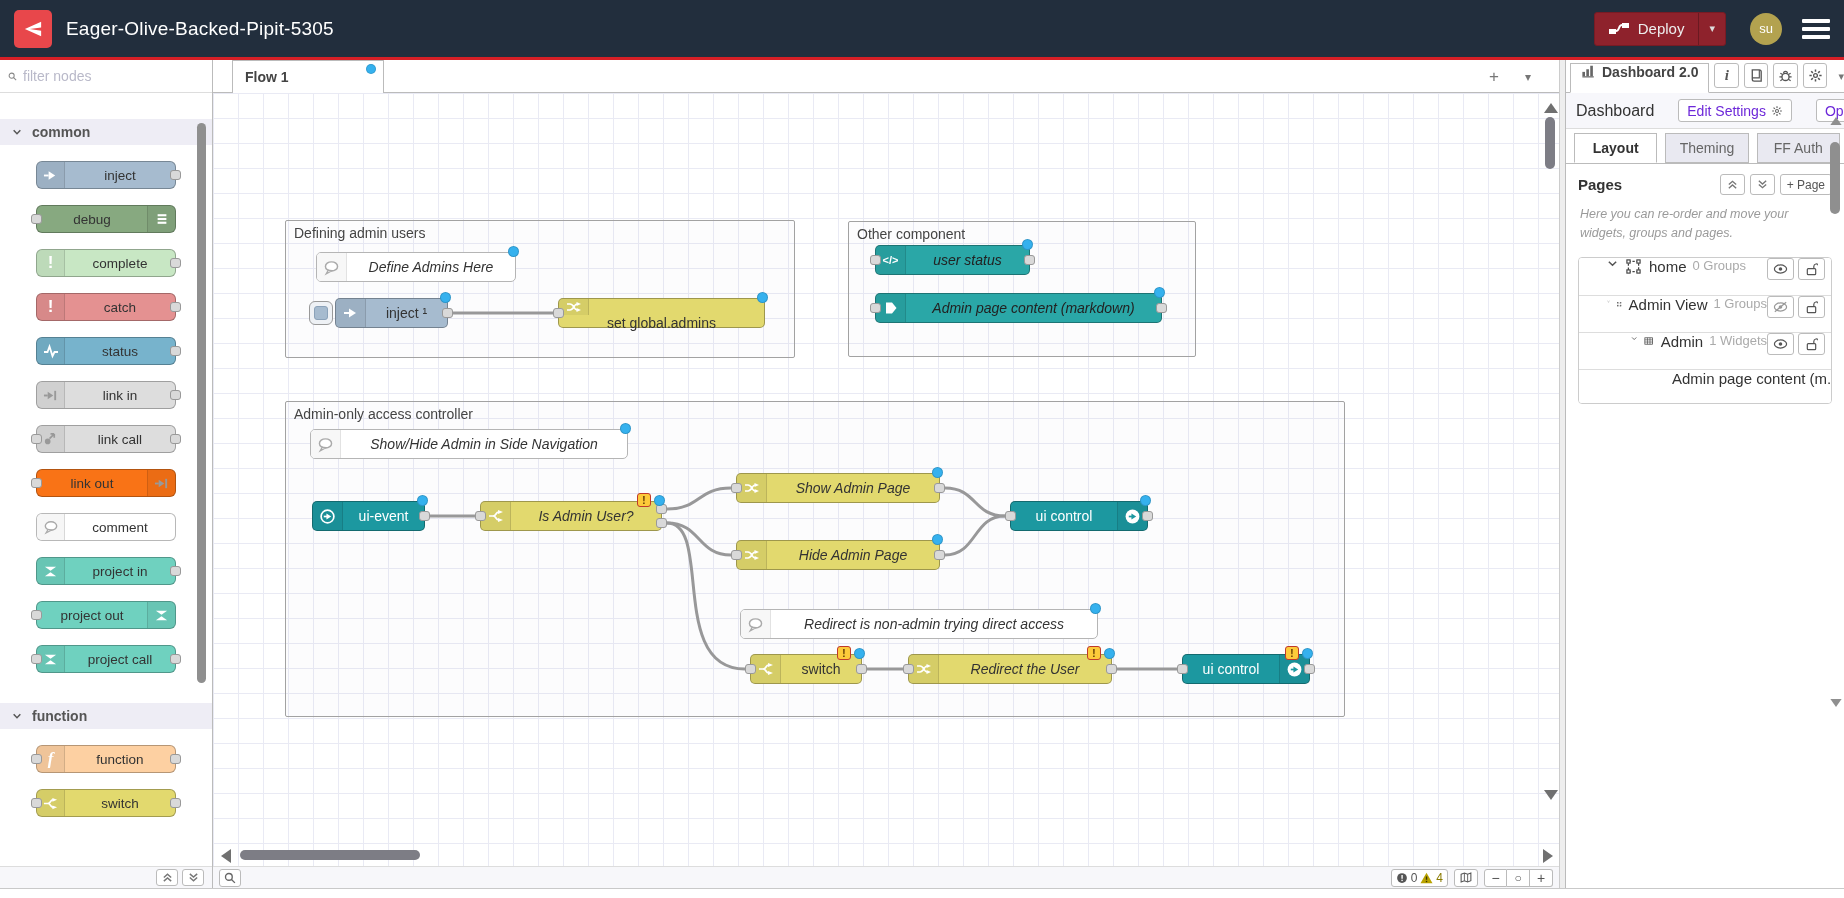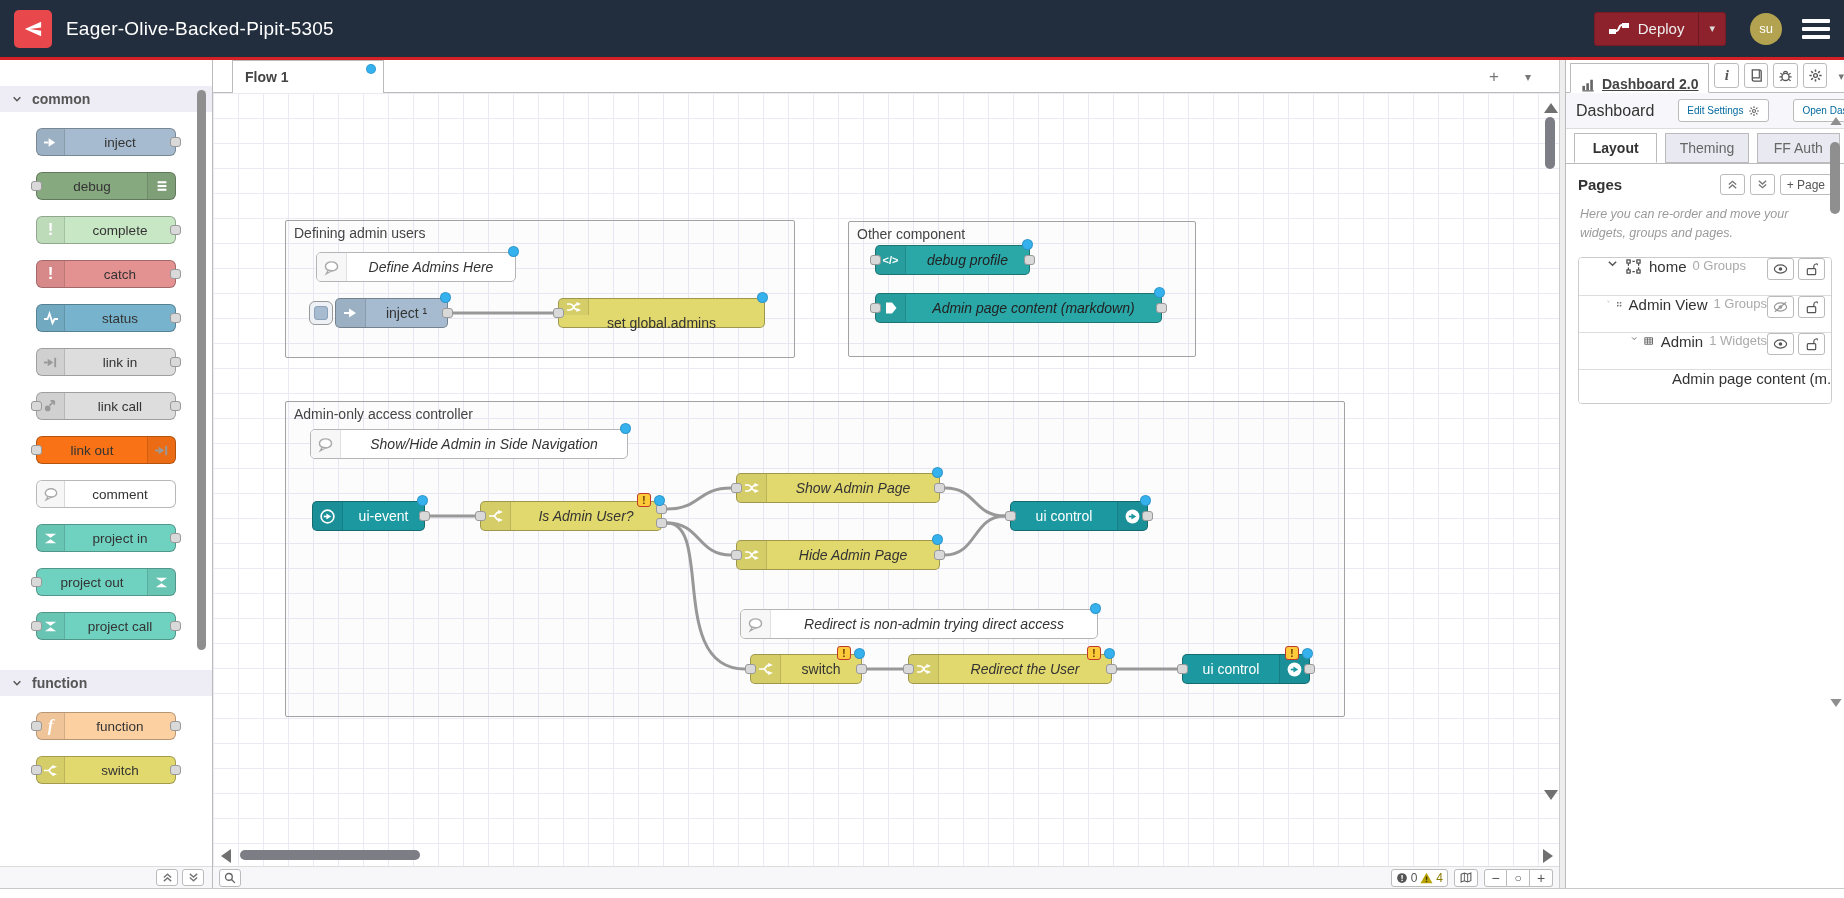--- a/index.html
+++ b/index.html
@@ -98,26 +98,26 @@
   
   .divider { width:7px; background:#eee; border-left:1px solid #ccc; border-right:1px solid #bbb; cursor:col-resize;}
 
   
   .sidebar { width:278px; background:#fff; display:flex; flex-direction:column; position:relative;}
   .sb-scroll { position:absolute; right:2px; top:38px; width:13px; bottom:0;}
   .sb-scroll .arrow-u{ position:absolute; top:18px; left:0;}
   .sb-scroll .arrow-d{ position:absolute; top:600px; left:0;}
   .sb-thumb { position:absolute; top:44px; left:1px; width:10px; height:72px; background:#8f8f8f; border-radius:5px;}
   .sb-tabrow { height:33px; border-bottom:1px solid #bbb; display:flex; align-items:flex-end; padding-left:4px; gap:5px;}
-  .sb-tab { height:30px; margin-bottom:-1px; background:#fff; border:1px solid #bbb; border-bottom:1px solid #fff; display:flex; align-items:flex-end; gap:6px; padding:0 10px; font-weight:bold; color:#444; white-space:nowrap;text-decoration:underline;}
+  .sb-tab { height:30px; margin-bottom:-1px; background:#fff; border:1px solid #bbb; border-bottom:1px solid #fff; display:flex; align-items:flex-start; gap:6px; padding:0 10px; font-weight:bold; color:#444; white-space:nowrap;}
   .sb-iconbtn { width:31px; height:25px; margin-bottom:4px; background:#fff; border:1px solid #bbb; border-radius:3px; display:flex; align-items:center; justify-content:center; cursor:pointer; color:#555;}
   .sb-caret { margin:0 0 9px 6px; color:#777; font-size:11px; cursor:pointer;}
   .sb-section { height:36px; background:#f7f7fb; border-bottom:1px solid #ddd; display:flex; align-items:center; padding:0 10px; gap:24px;}
   .sb-section-title { font-size:16px; color:#333; flex:1;}
-  .sb-sm-btn { height:23px; background:#fff; border:1px solid #bbb; border-radius:3px; color:#0369a1; font-size:10px; display:flex; align-items:center; gap:5px; padding:4px 8px; cursor:pointer; white-space:nowrap;}
+  .sb-sm-btn { height:23px; background:#fff; border:1px solid #bbb; border-radius:3px; color:#6d28d9; font-size:14px; display:flex; align-items:center; gap:5px; padding:4px 8px; cursor:pointer; white-space:nowrap;}
   .sb-tabs { display:flex; border-bottom:1px solid #bbb; background:#fff; padding-top:4px;}
   .sb-tab2 { flex:1; height:30px; display:flex; align-items:center; justify-content:center; border:1px solid #bbb; background:#e9e9f1; color:#666; margin-left:8px; cursor:pointer;}
   .sb-tab2:last-child{ margin-right:4px;}
   .sb-tab2.active { background:#fff; border-bottom:1px solid #fff; font-weight:bold; color:#333; margin-bottom:-1px;}
   .pages-row { display:flex; align-items:center; padding:10px 12px 4px; gap:5px;}
   .pages-title { font-weight:bold; font-size:15px; flex:1;}
   .pg-btn { height:21px; background:#fff; border:1px solid #bbb; border-radius:3px; color:#555; font-size:12px; display:flex; align-items:center; justify-content:center; padding:0 6px; cursor:pointer; gap:3px;}
   .pages-help { padding:6px 14px 10px; color:#9a9a9a; font-style:italic; font-size:12.5px; line-height:1.5;}
   .tree { margin:4px 12px; border:1px solid #ccc; border-radius:4px; overflow:hidden;}
   .tree-row { display:flex; align-items:flex-start; height:37px; border-top:1px solid #ddd; padding-right:6px; background:#fff;}
@@ -156,20 +156,27 @@
       <span></span>
       <span></span>
       <span></span>
     </div>
 </div>
 <div class="red-line"></div>
 
 <div class="main">
 
   <div class="palette">
+    <div class="palette-head">
+      <svg width="13" height="13" viewBox="0 0 16 16">
+        <circle cx="6.5" cy="6.5" r="4.5" fill="none" stroke="#888" stroke-width="1.8"></circle>
+        <path d="M10 10 L14.5 14.5" stroke="#888" stroke-width="1.8"></path>
+      </svg>
+      <input placeholder="filter nodes" style="">
+    </div>
     <div class="palette-body">
       <div class="pcat">
         <svg class="chev" width="10" height="10" viewBox="0 0 12 12">
             <polyline points="2,4 6,8 10,4" fill="none" stroke="#555" stroke-width="1.8"></polyline>
           </svg>
         <span>common</span>
       </div>
 
       <div class="pnode" style="background:#a6bbcf">
         <span class="picon l">
@@ -421,21 +428,21 @@
           </span>
         <span class="nlabel">set global.admins</span>
         <span class="chg-dot"></span>
       </div>
 
       <div class="fnode" style="left:662px; top:152px; width:155px; background:#2aa7a7;">
         <span class="nport l"></span>
         <span class="nicon l">
             <span style="color:#fff;font-weight:bold;font-size:11px;">&lt;/&gt;</span>
           </span>
-        <span class="nlabel it" style="color:#222;">debug profile</span>
+        <span class="nlabel it" style="color:#222;">user status</span>
         <span class="nport r"></span>
         <span class="chg-dot"></span>
       </div>
 
       <div class="fnode comment" style="left:97px; top:336px; width:318px;">
         <span class="nicon l">
             <svg width="17" height="17" viewBox="0 0 16 16">
               <ellipse cx="8" cy="7" rx="5.7" ry="4.3" fill="#fff" stroke="#aaa" stroke-width="1.4"></ellipse>
               <path d="M5 10.5 L3 14 L8.5 11 Z" fill="#fff" stroke="#aaa" stroke-width="1.2"></path>
             </svg>

